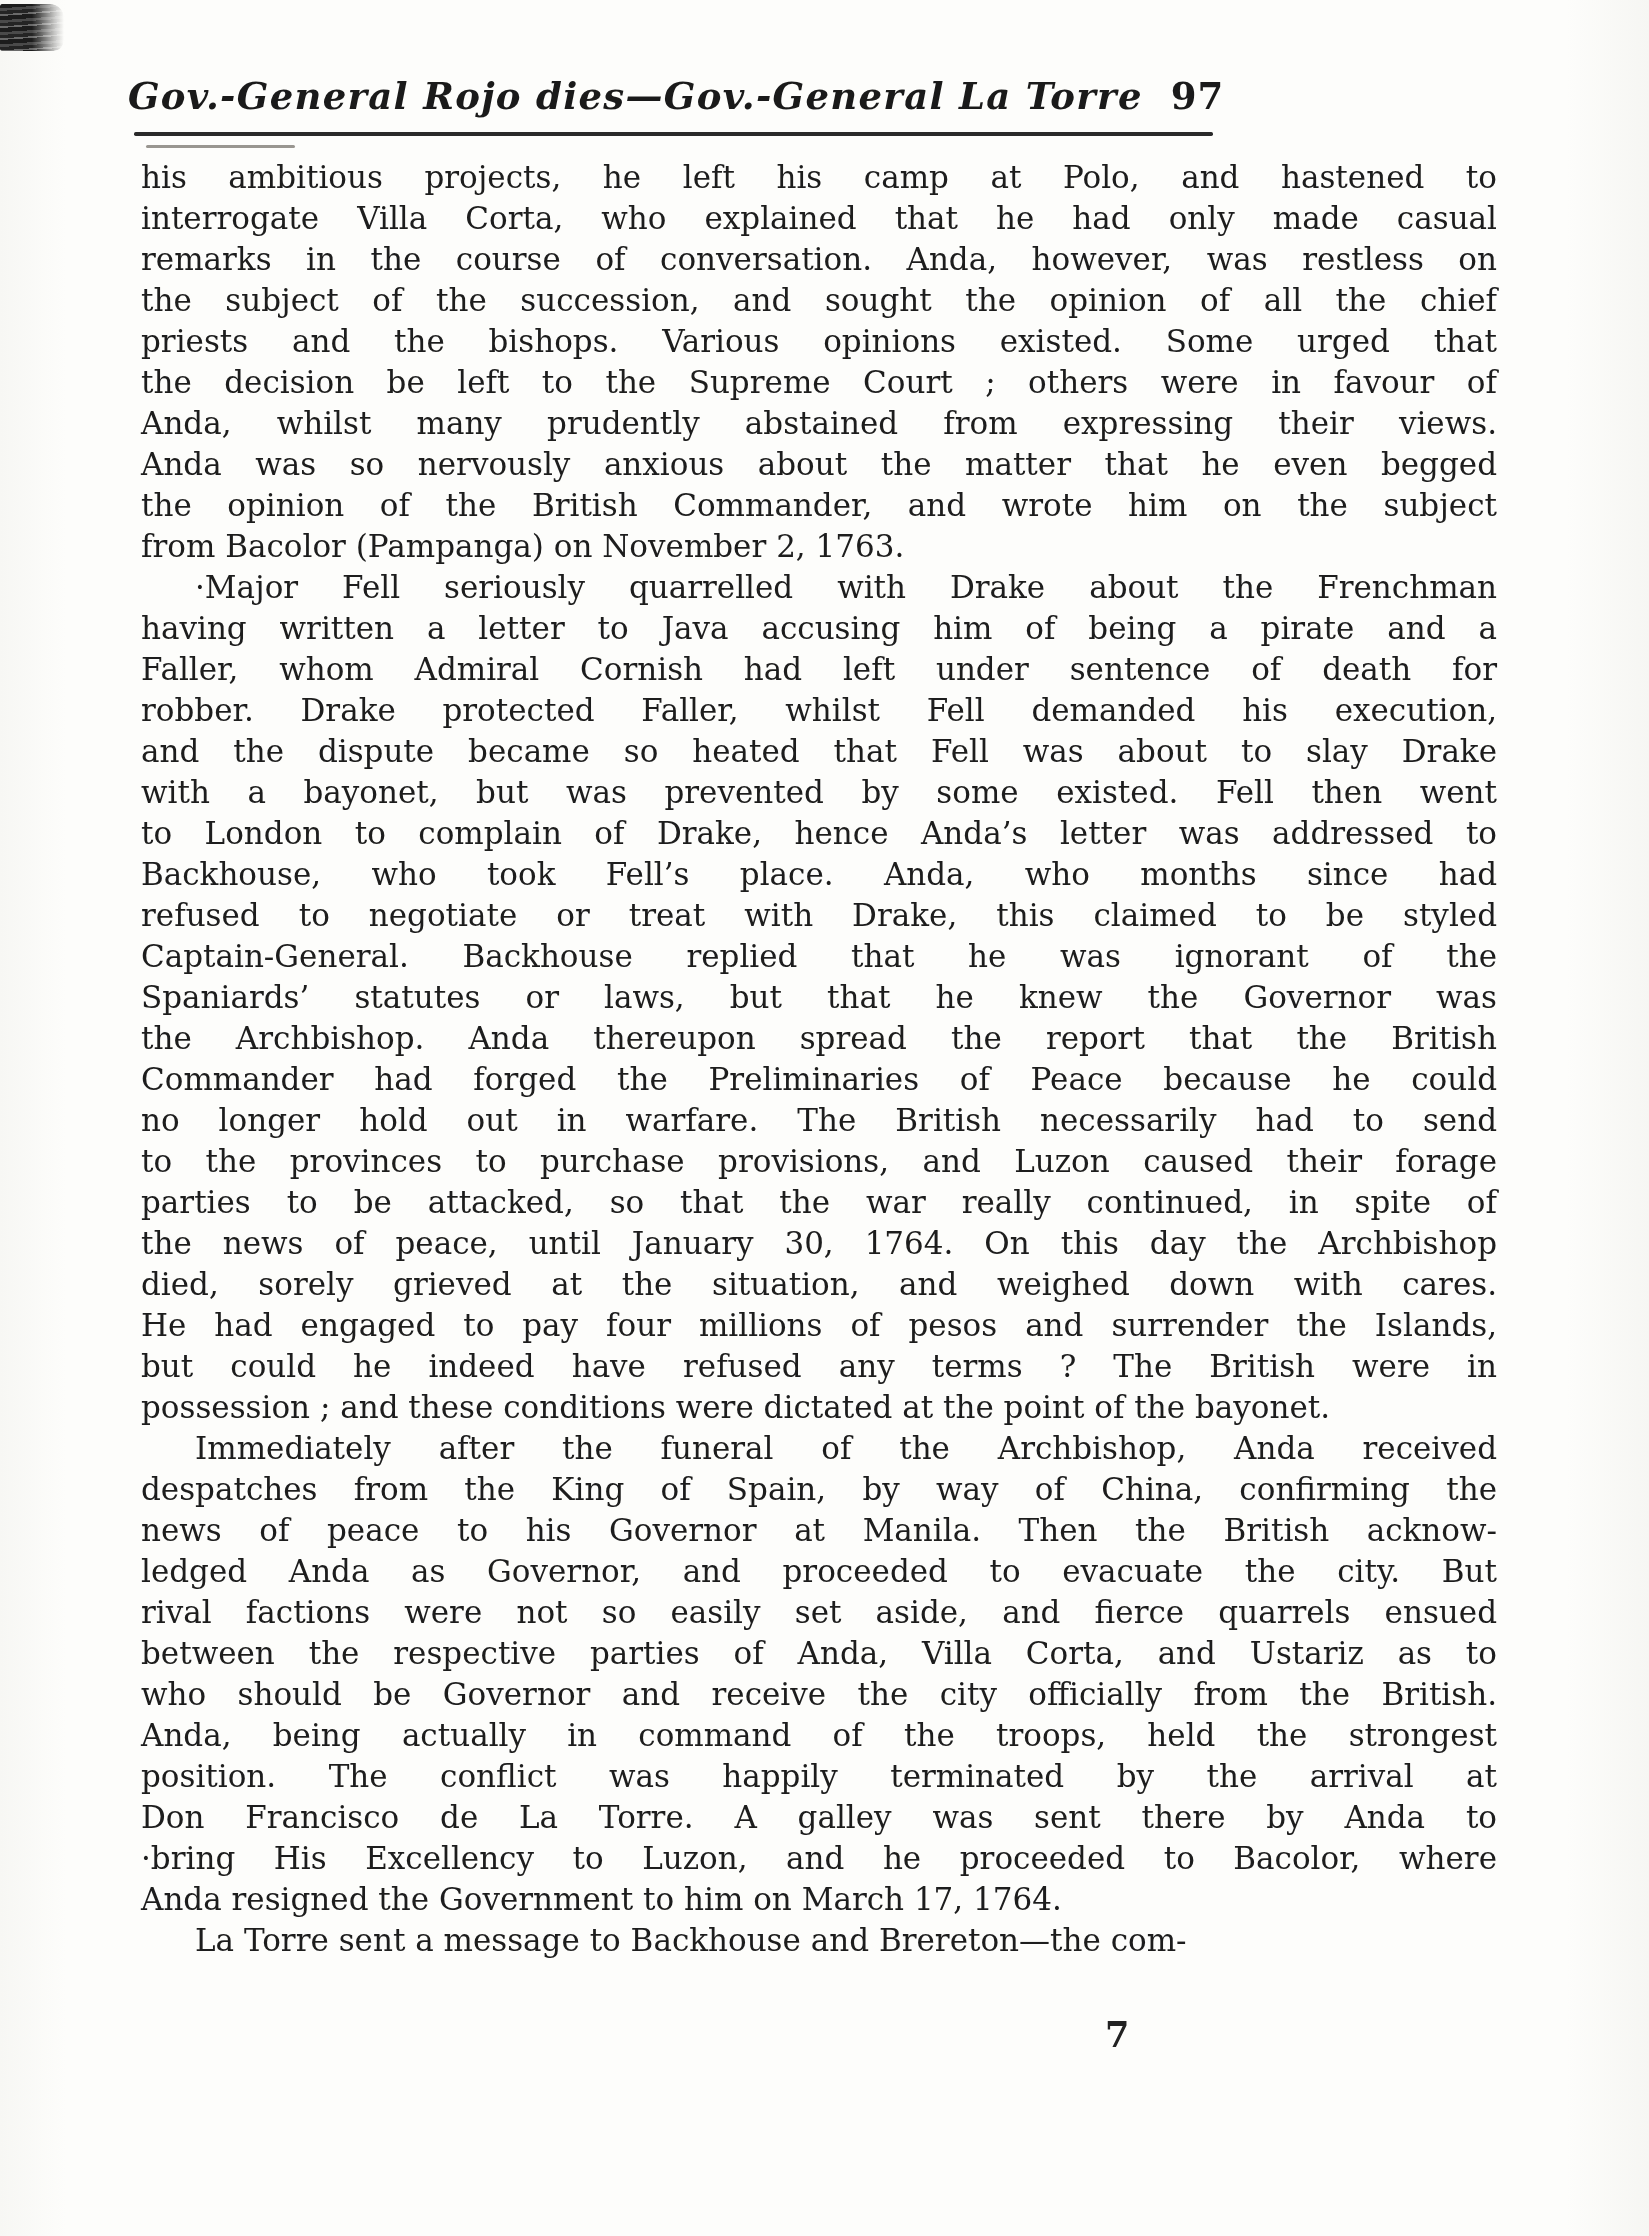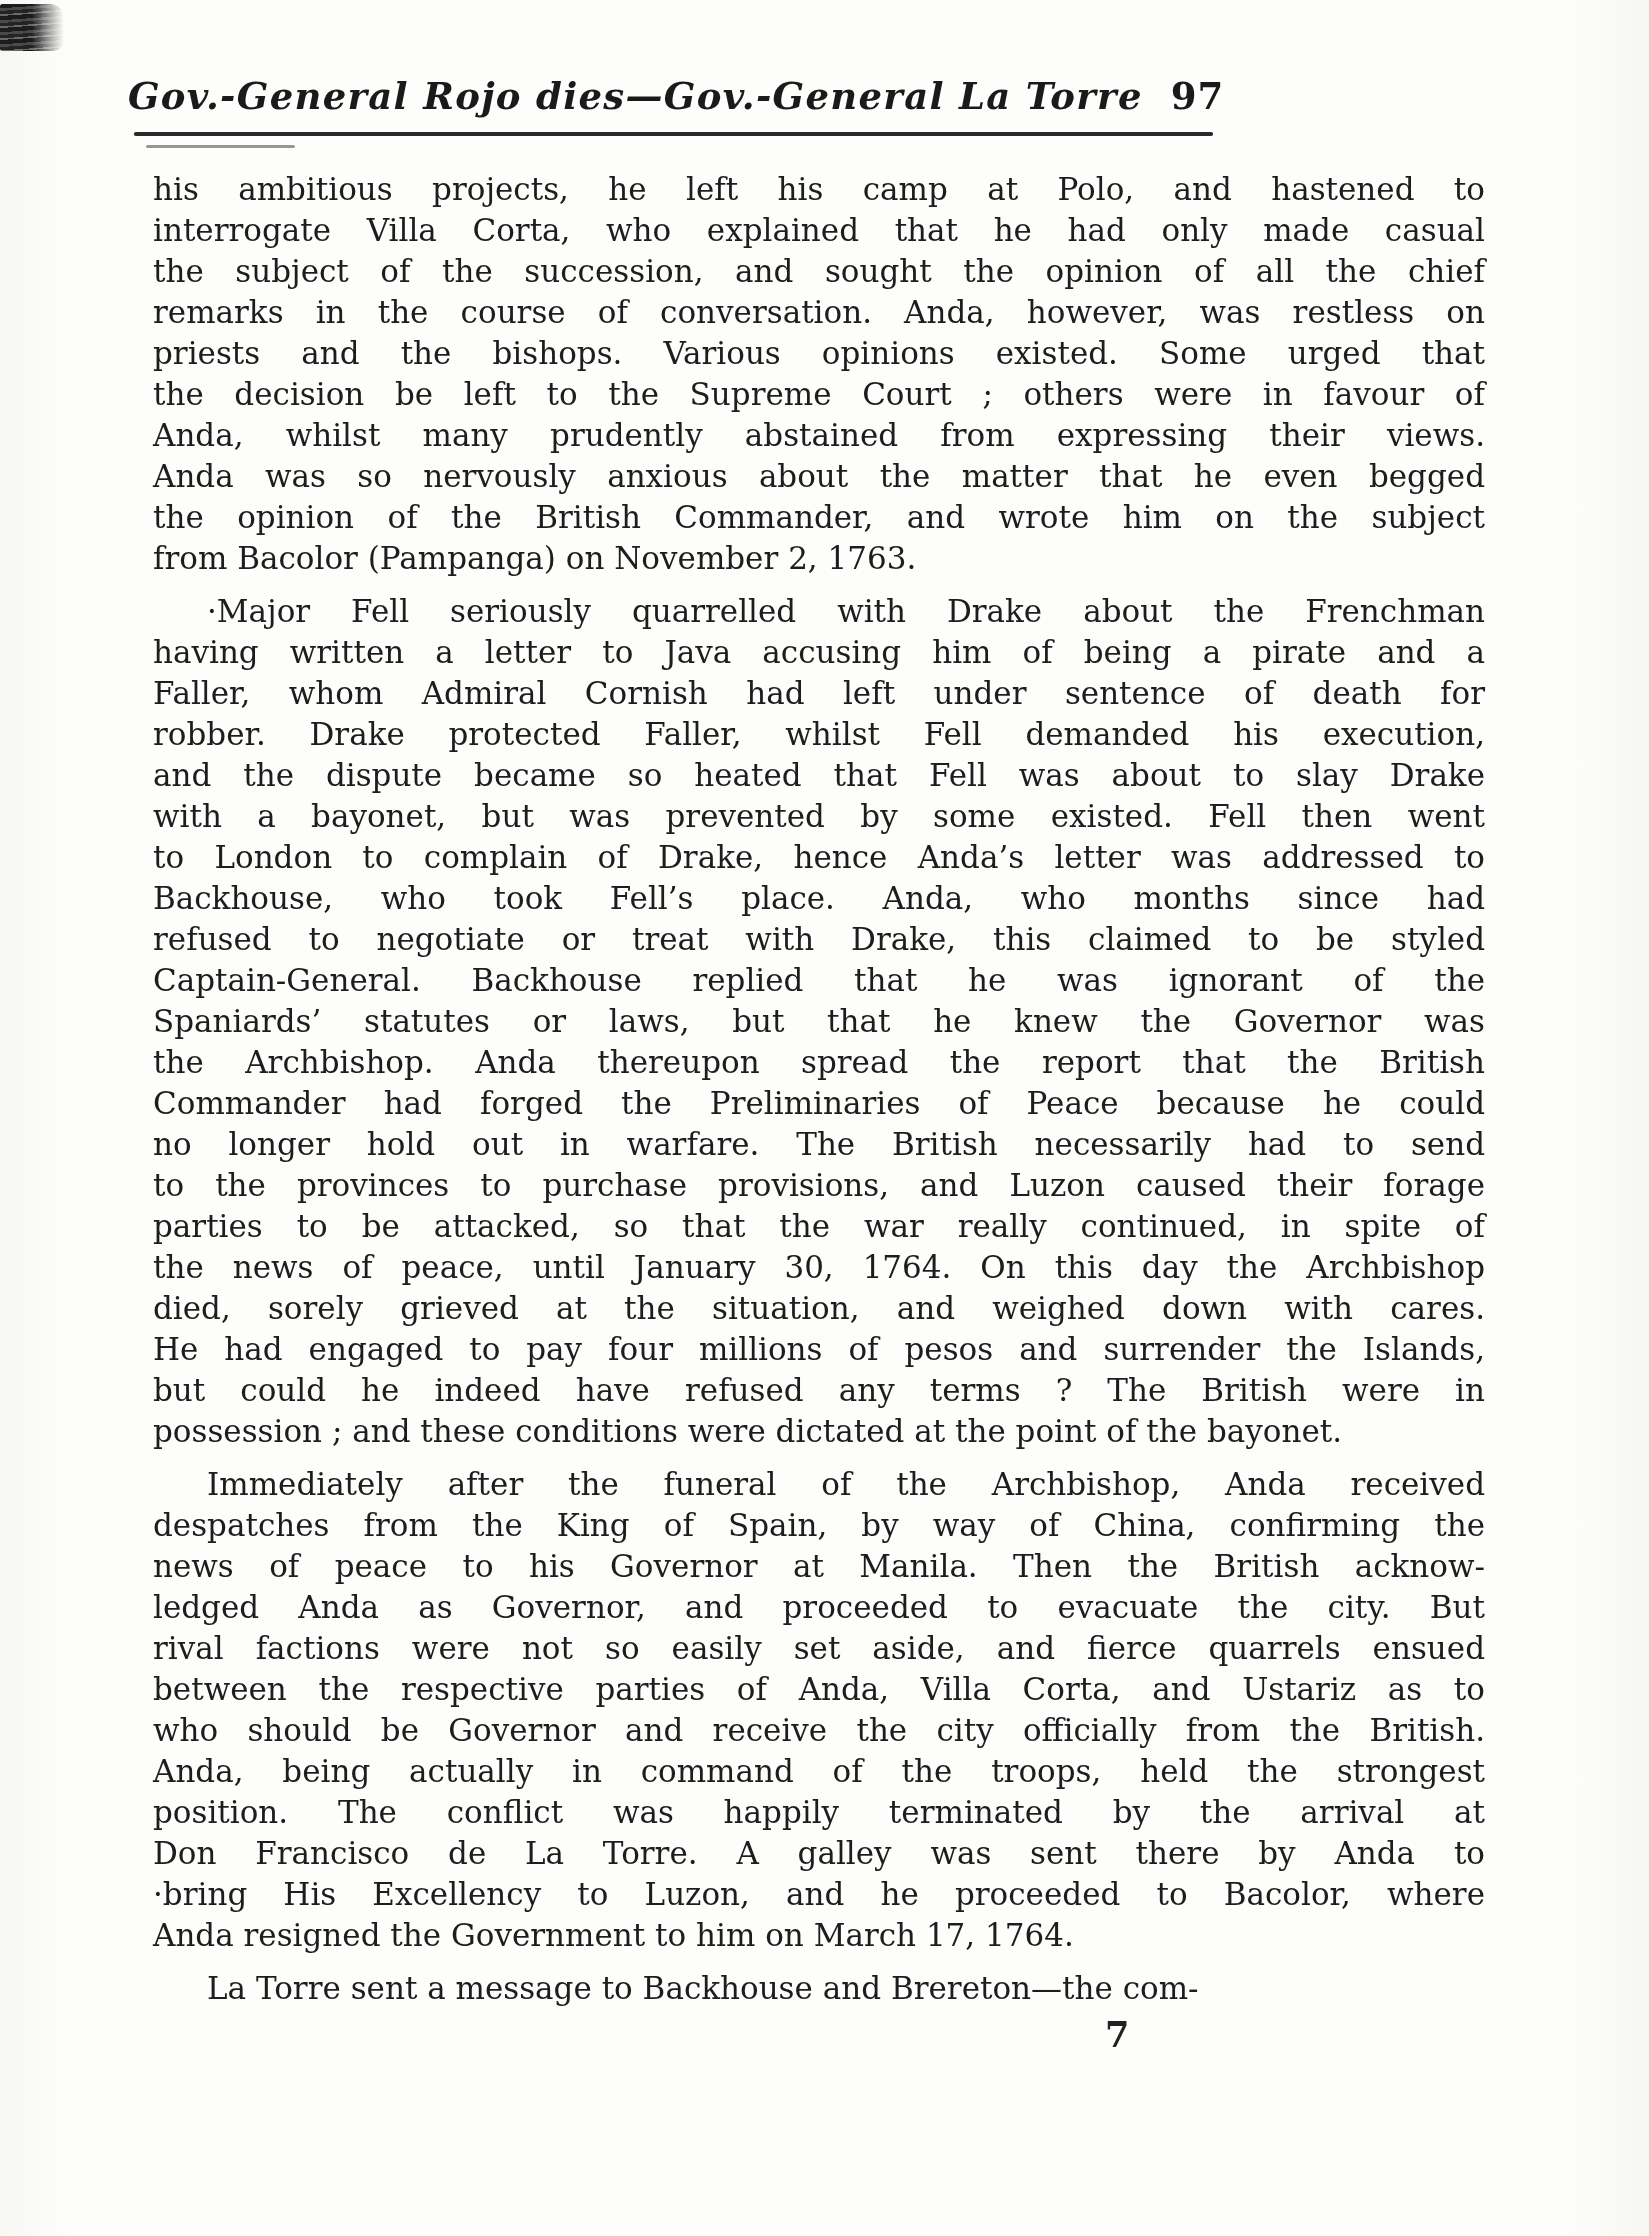--- a/index.html
+++ b/index.html
@@ -77,21 +77,21 @@
   .page-body {
     position: absolute;
     left: 141px;
     top: 157px;
     width: 1356px;
     font-size: 31px;
     line-height: 41px;
     color: #1d1d1d;
     text-rendering: optimizeLegibility;
   }
-  .paragraph { margin: 12px; }
+  .paragraph { margin: 0; }
   .line {
     text-align: justify;
     text-align-last: justify;
     text-justify: inter-word;
   }
   .line.last { text-align-last: left; }
   .line.indent { padding-left: 54px; }
   .signature {
     position: absolute;
     left: 1105px;
@@ -113,22 +113,22 @@
     <span class="pageno">97</span>
   </div>
 
   <div class="rule"></div>
   <div class="rule-fragment"></div>
 
   <div class="page-body">
       <div class="paragraph">
         <div class="line">his ambitious projects, he left his camp at Polo, and hastened to</div>
         <div class="line">interrogate Villa Corta, who explained that he had only made casual</div>
+        <div class="line">remarks in the course of conversation. Anda, however, was restless on</div>
         <div class="line">the subject of the succession, and sought the opinion of all the chief</div>
-        <div class="line">remarks in the course of conversation. Anda, however, was restless on</div>
         <div class="line">priests and the bishops. Various opinions existed. Some urged that</div>
         <div class="line">the decision be left to the Supreme Court ; others were in favour of</div>
         <div class="line">Anda, whilst many prudently abstained from expressing their views.</div>
         <div class="line">Anda was so nervously anxious about the matter that he even begged</div>
         <div class="line">the opinion of the British Commander, and wrote him on the subject</div>
         <div class="line last">from Bacolor (Pampanga) on November 2, 1763.</div>
       </div>
       <div class="paragraph">
         <div class="line indent">·Major Fell seriously quarrelled with Drake about the Frenchman</div>
         <div class="line">having written a letter to Java accusing him of being a pirate and a</div>

